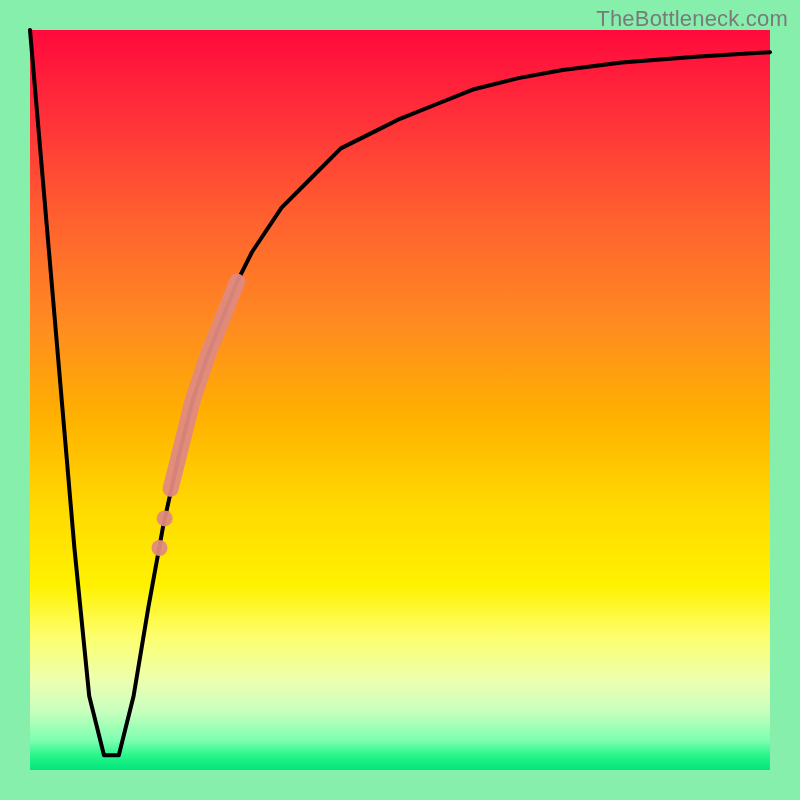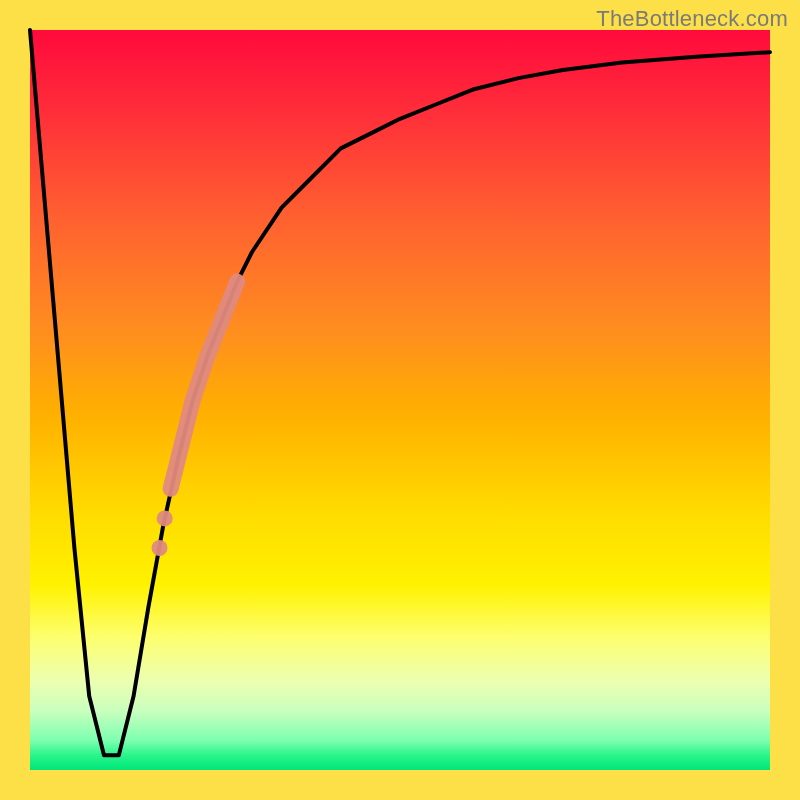--- a/index.html
+++ b/index.html
@@ -8,21 +8,21 @@
     width: 800px;
     height: 800px;
     background: #000;
     font-family: Arial, Helvetica, sans-serif;
     overflow: hidden;
   }
   .frame {
     position: relative;
     width: 800px;
     height: 800px;
-    background: #fde047;
+    background: #86efac;
   }
   .plot-bg {
     position: absolute;
     left: 30px;
     top: 30px;
     width: 740px;
     height: 740px;
     background: linear-gradient(to bottom,
       #ff0a3c 0%,
       #ff2a3a 10%,

